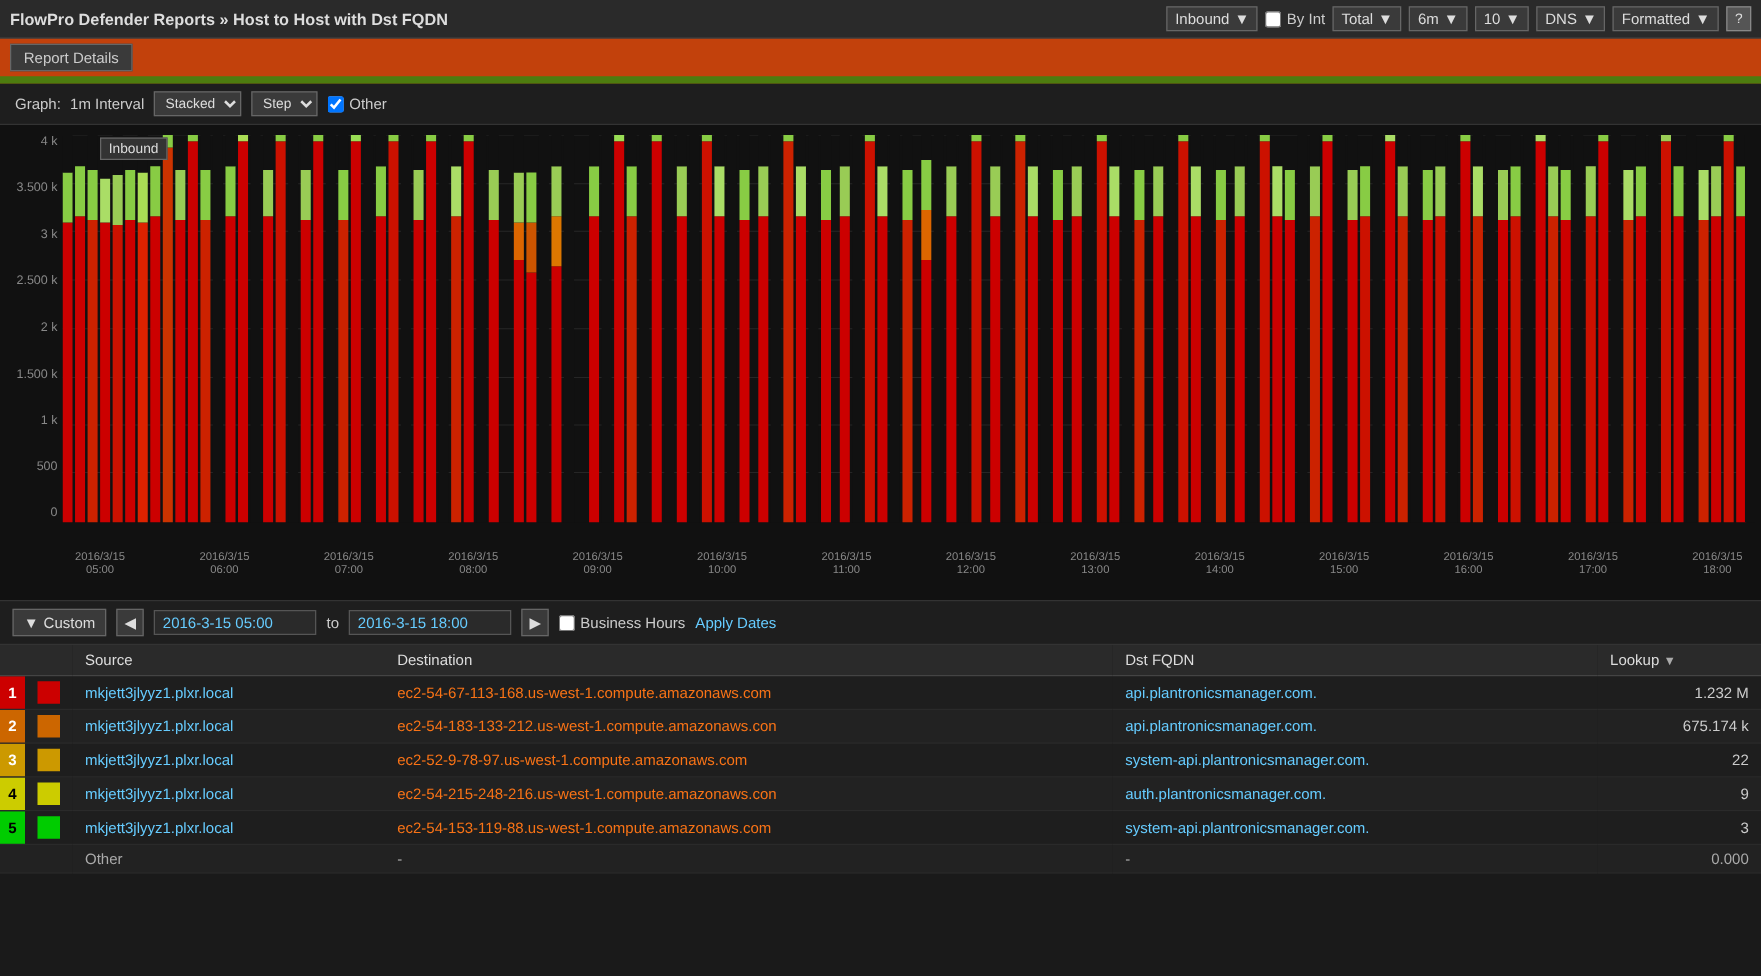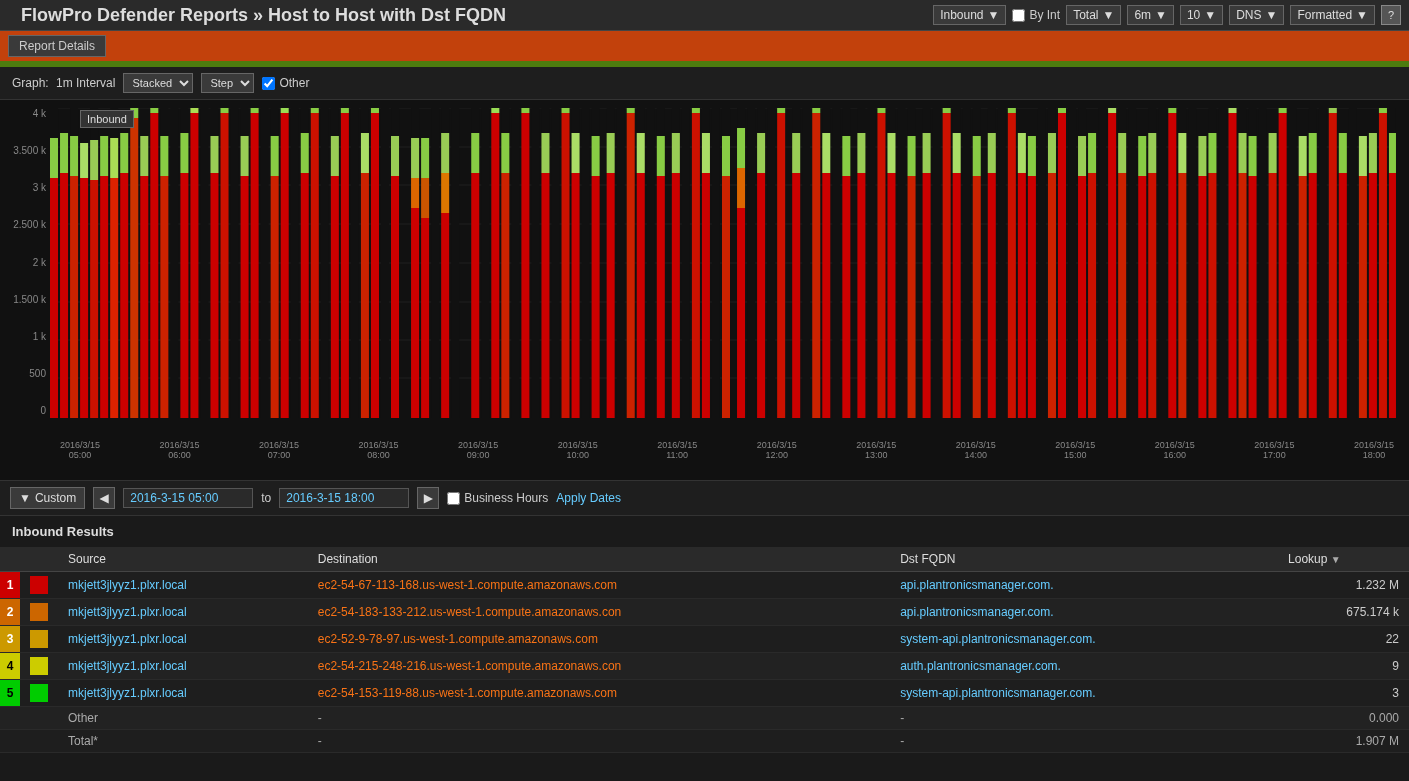--- a/index.html
+++ b/index.html
@@ -17,24 +17,23 @@
       background: #2a2a2a;
       border-bottom: 1px solid #444;
       display: flex;
       align-items: center;
       padding: 4px 8px;
       gap: 8px;
       height: 31px;
     }
     .title-text {
       color: #ddd;
-      font-size: 18px;
+      font-size: 13px;
       font-weight: bold;
       flex-shrink: 0;
-      margin-left: 13px;
     }
     .header-controls {
       display: flex;
       align-items: center;
       gap: 6px;
       margin-left: auto;
     }
     .dropdown-btn {
       background: #3a3a3a;
       border: 1px solid #666;
@@ -767,21 +766,20 @@
   <input type="text" class="date-input" value="2016-3-15 18:00" style="">
   <button class="nav-btn">▶</button>
   <label class="biz-hours-label">
     <input type="checkbox" style="">
     <span>Business Hours</span>
   </label>
   <a href="#" class="apply-dates-btn">Apply Dates</a>
 </div>
 
 <div class="results-section">
-  <div class="results-title">Inbound Results</div>
   <table class="results-table">
     <thead>
       <tr>
         <th style="width:20px;"></th>
         <th style="width:25px;"></th>
         <th>Source</th>
         <th>Destination</th>
         <th>Dst FQDN</th>
         <th class="lookup-header">
           <span>Lookup</span>
@@ -831,23 +829,15 @@
         <td class="lookup-val">3</td>
       </tr>
       <tr class="other-row">
         <td></td>
         <td></td>
         <td>Other</td>
         <td>-</td>
         <td>-</td>
         <td class="lookup-val">0.000</td>
       </tr>
-      <tr class="total-row">
-        <td></td>
-        <td></td>
-        <td>Total*</td>
-        <td>-</td>
-        <td>-</td>
-        <td class="lookup-val">1.907 M</td>
-      </tr>
     </tbody>
   </table>
 </div>
 
 </body></html>

